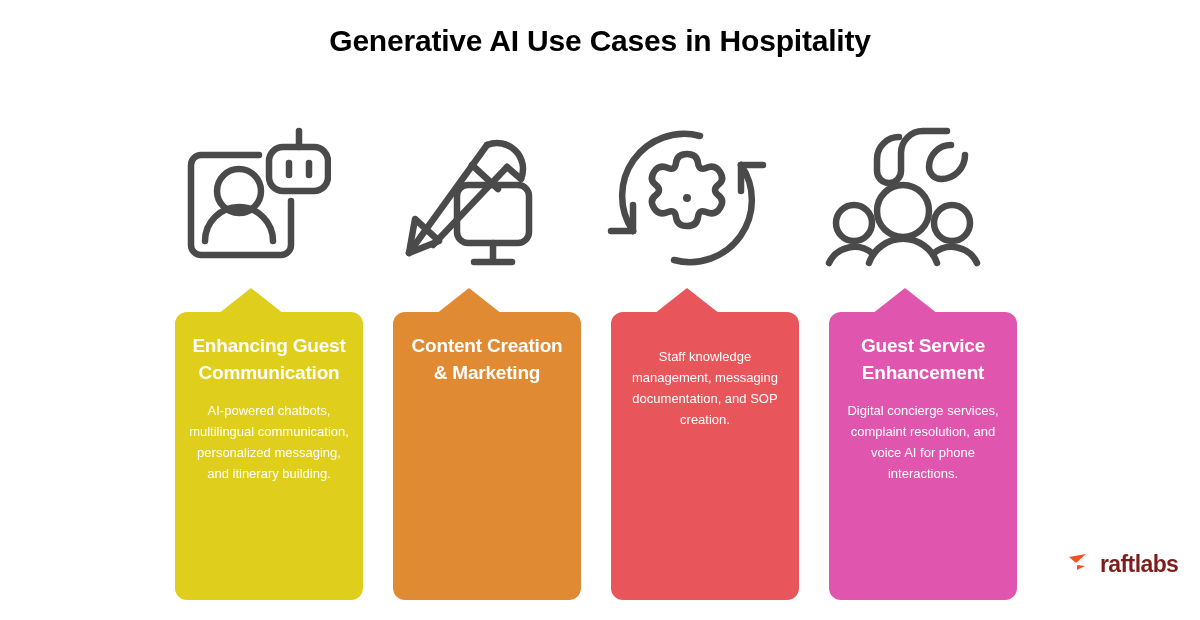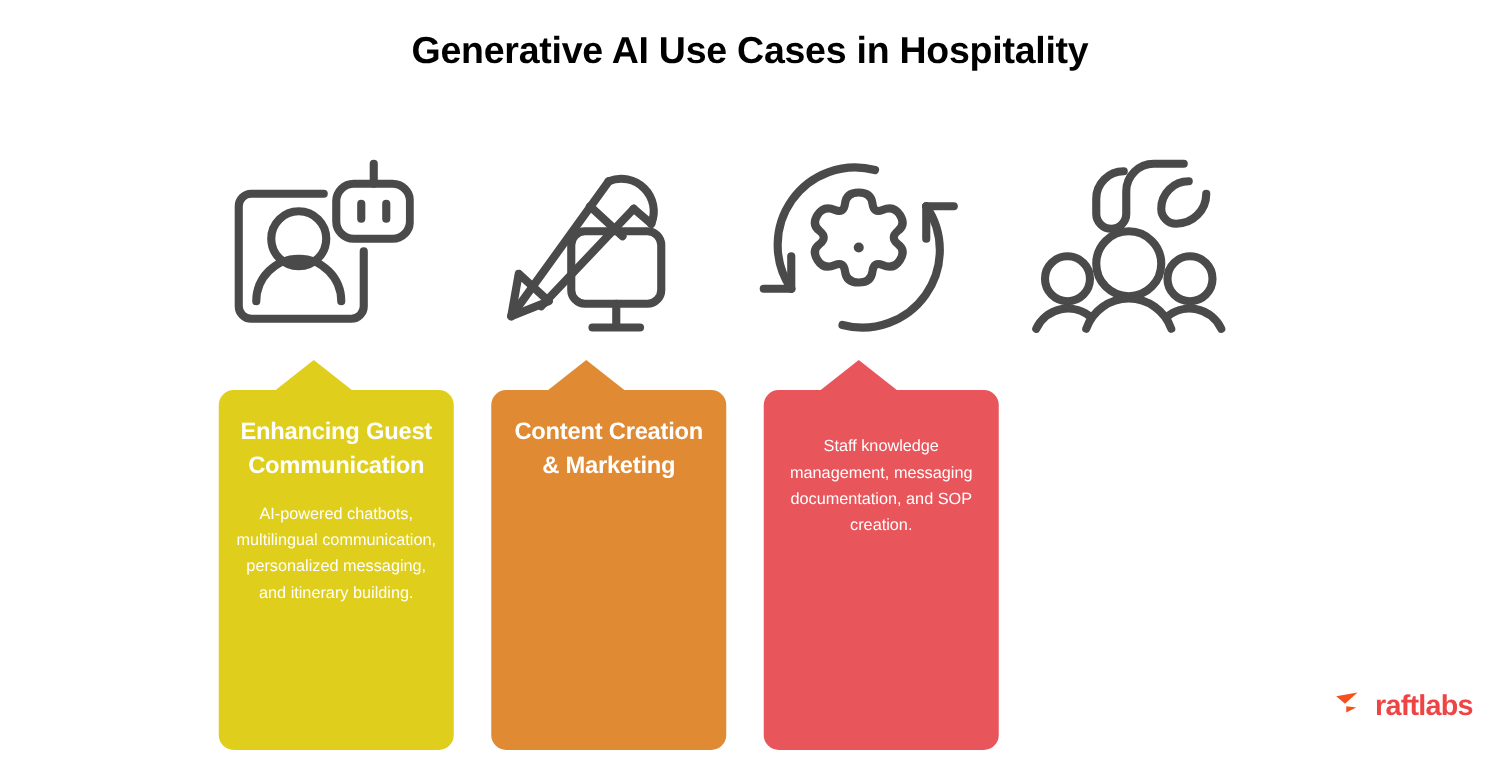--- a/index.html
+++ b/index.html
@@ -118,21 +118,21 @@
     display: flex;
     align-items: center;
     gap: 8px;
   }
   .logo-mark {
     display: block;
   }
   .logo-text {
     font-size: 23px;
     font-weight: bold;
-    color: #ef4444;
+    color: #7f1d1d;
     letter-spacing: -0.6px;
     line-height: 23px;
   }
 </style>
 </head>
 <body>
 
 <div id="infographic">
 
   <div class="page-title">Generative AI Use Cases in Hospitality</div>
@@ -247,20 +247,27 @@
       </div>
     </div>
 
     <div class="card" style="color:#e8555a">
       <div class="card-pointer"></div>
       <div class="card-body">
         <div class="card-desc">Staff knowledge management, messaging documentation, and SOP creation.</div>
       </div>
     </div>
 
+    <div class="card" style="color:#e055ad">
+      <div class="card-pointer"></div>
+      <div class="card-body">
+        <div class="card-title">Guest Service Enhancement</div>
+        <div class="card-desc">Digital concierge services, complaint resolution, and voice AI for phone interactions.</div>
+      </div>
+    </div>
 
   </div>
 
   <div class="logo">
     <span class="logo-mark">
       <svg width="24" height="24" viewBox="0 0 24 24">
         <path d="M1 7 L18 4 L8 13 Z" fill="#f4511e"></path>
         <path d="M9 15 L17 16 L9 20 Z" fill="#f4511e"></path>
       </svg>
     </span>

